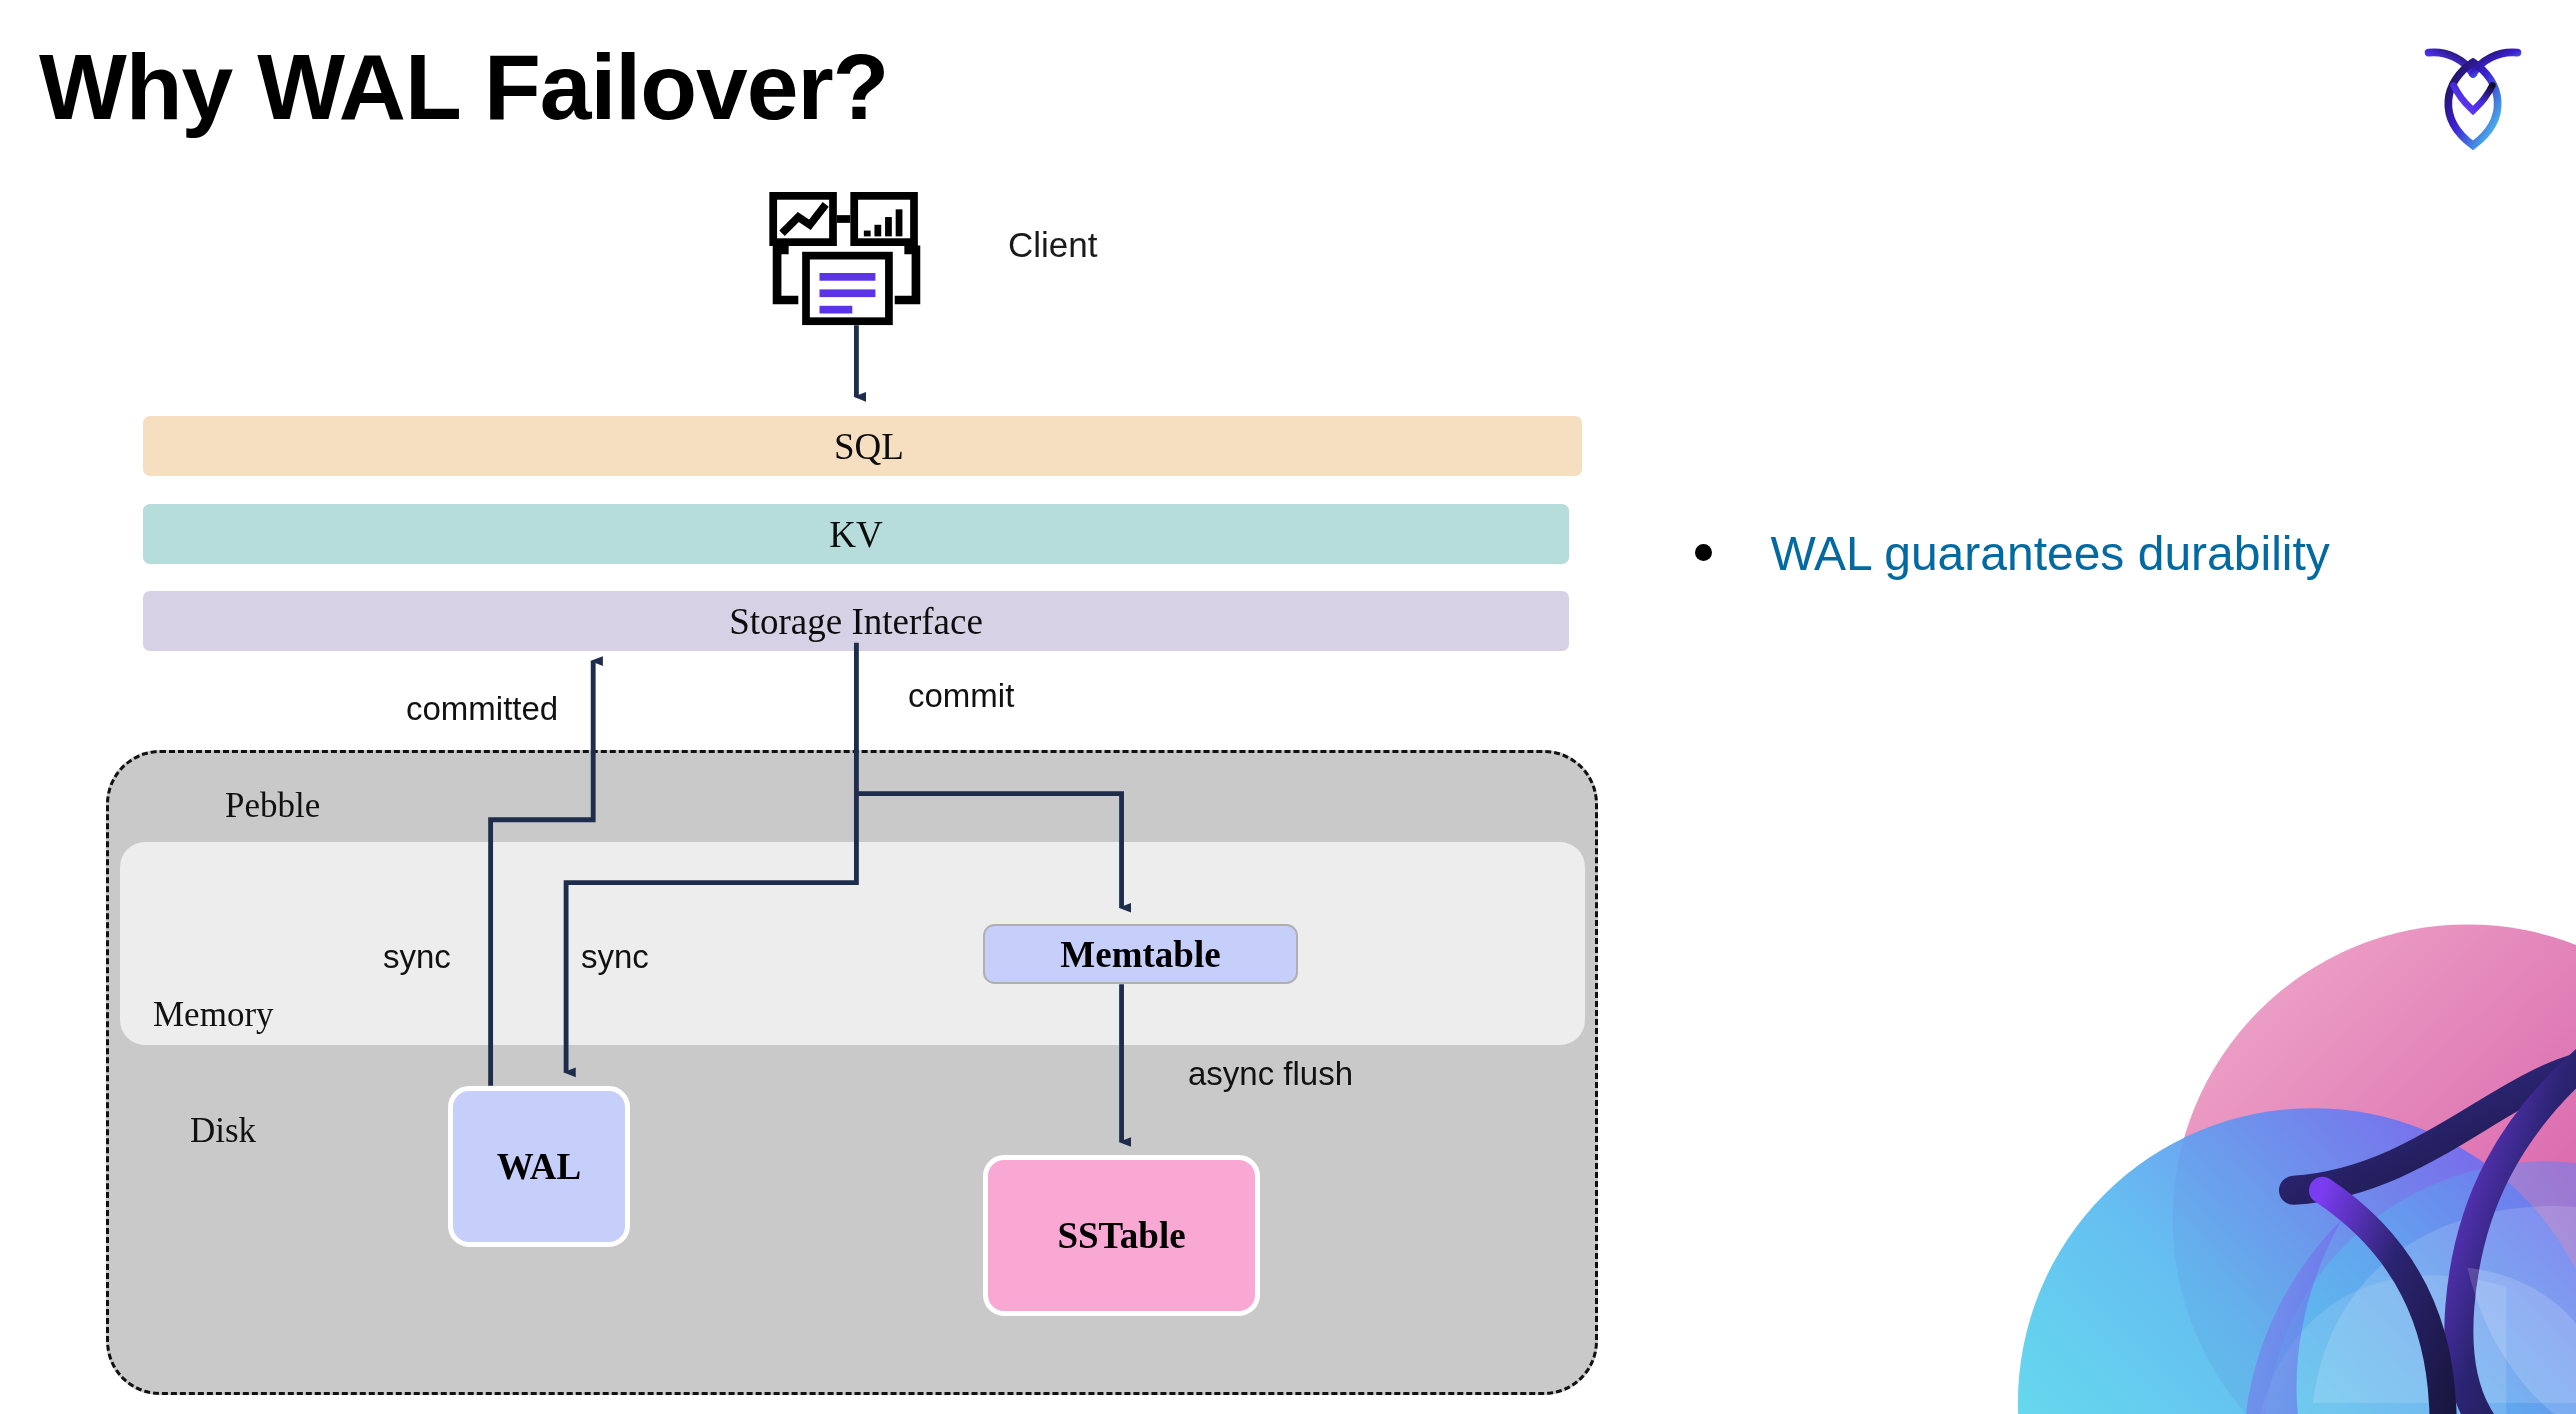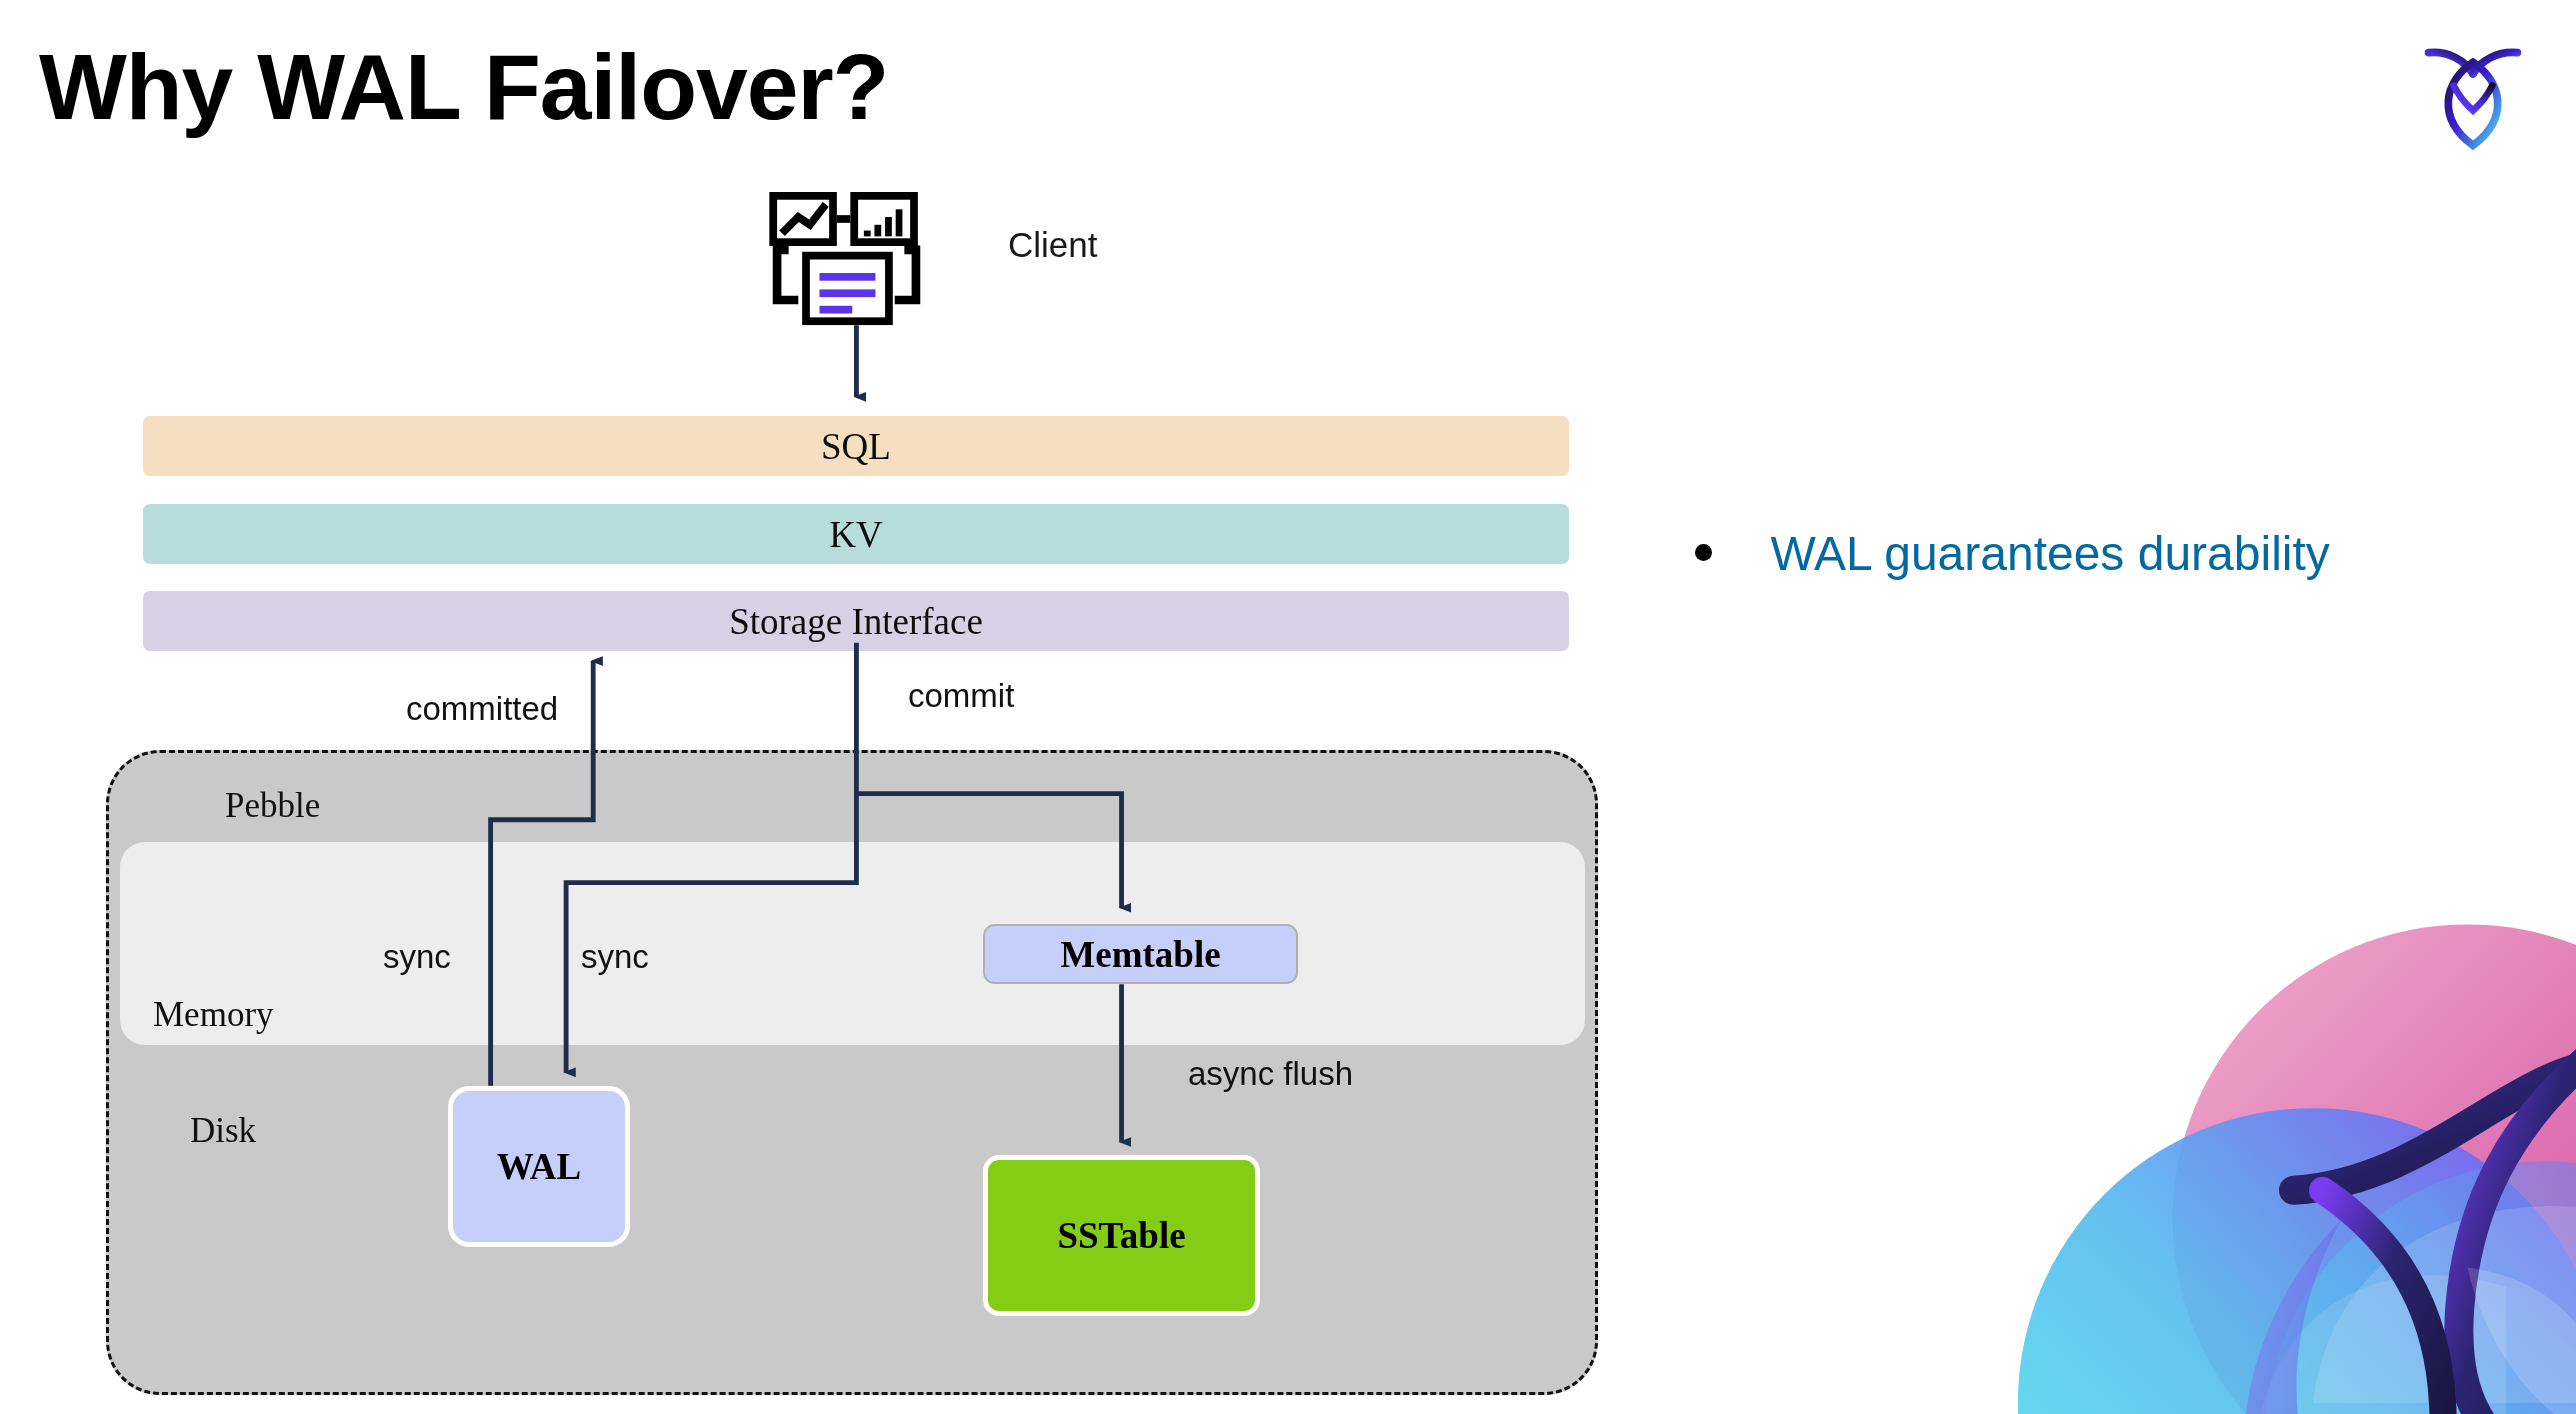--- a/index.html
+++ b/index.html
@@ -196,21 +196,21 @@
       <path d="M140 60 L152 60 L152 112 L130 112" fill="none" stroke="#000" stroke-width="9"></path>
 
       <rect x="38" y="66" width="86" height="68" fill="#ffffff" stroke="#000" stroke-width="8"></rect>
       <rect x="52" y="84" width="58" height="8" fill="#5b34e8"></rect>
       <rect x="52" y="101" width="58" height="8" fill="#5b34e8"></rect>
       <rect x="52" y="118" width="34" height="8" fill="#5b34e8"></rect>
     </svg>
   </div>
   <div class="client-label">Client</div>
 
-  <div class="bar" id="bar-sql" style="background: rgb(245, 223, 192);">
+  <div class="bar" id="bar-sql" style="background: rgb(245, 223, 192); padding-left: 13px;">
     <span>SQL</span>
   </div>
   <div class="bar" id="bar-kv" style="background: rgb(183, 220, 220);">
     <span>KV</span>
   </div>
   <div class="bar" id="bar-storage" style="background: rgb(214, 209, 228);">
     <span>Storage Interface</span>
   </div>
 
   <div class="pebble-box" style="background: rgb(201, 201, 201); border-color: rgb(17, 17, 17);"></div>
@@ -241,21 +241,21 @@
       <path d="M1159 1017 L1159 1180" marker-end="url(#arrowDown)"></path>
     </g>
   </svg>
 
   <div class="node-box" id="node-memtable" style="background: rgb(197, 207, 250); border-color: rgb(176, 176, 176);">
     <span>Memtable</span>
   </div>
   <div class="node-box" id="node-wal" style="background: rgb(197, 207, 250); border-color: rgb(255, 255, 255);">
     <span>WAL</span>
   </div>
-  <div class="node-box" id="node-sstable" style="background: #84cc16; border-color: rgb(255, 255, 255); border-radius: 16px;">
+  <div class="node-box" id="node-sstable" style="background: #f9a8d4; border-color: rgb(255, 255, 255);">
     <span>SSTable</span>
   </div>
 
   <div class="edge-label" id="lbl-committed">committed</div>
   <div class="edge-label" id="lbl-commit">commit</div>
   <div class="edge-label" id="lbl-sync-a">sync</div>
   <div class="edge-label" id="lbl-sync-b">sync</div>
   <div class="edge-label" id="lbl-asyncflush">async flush</div>
 
   <div class="bullets">

